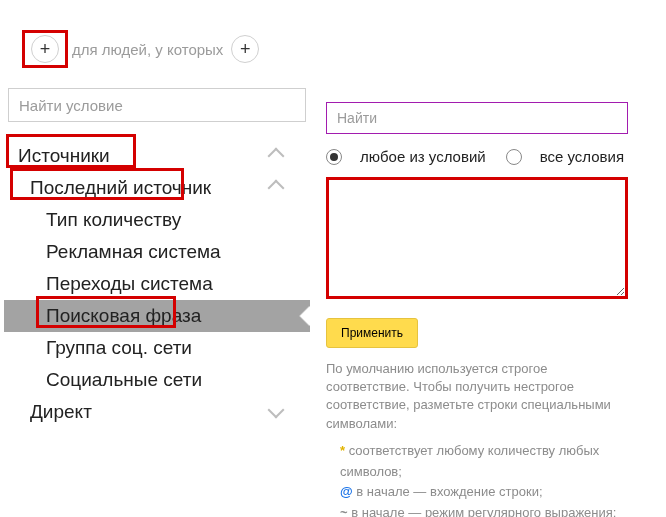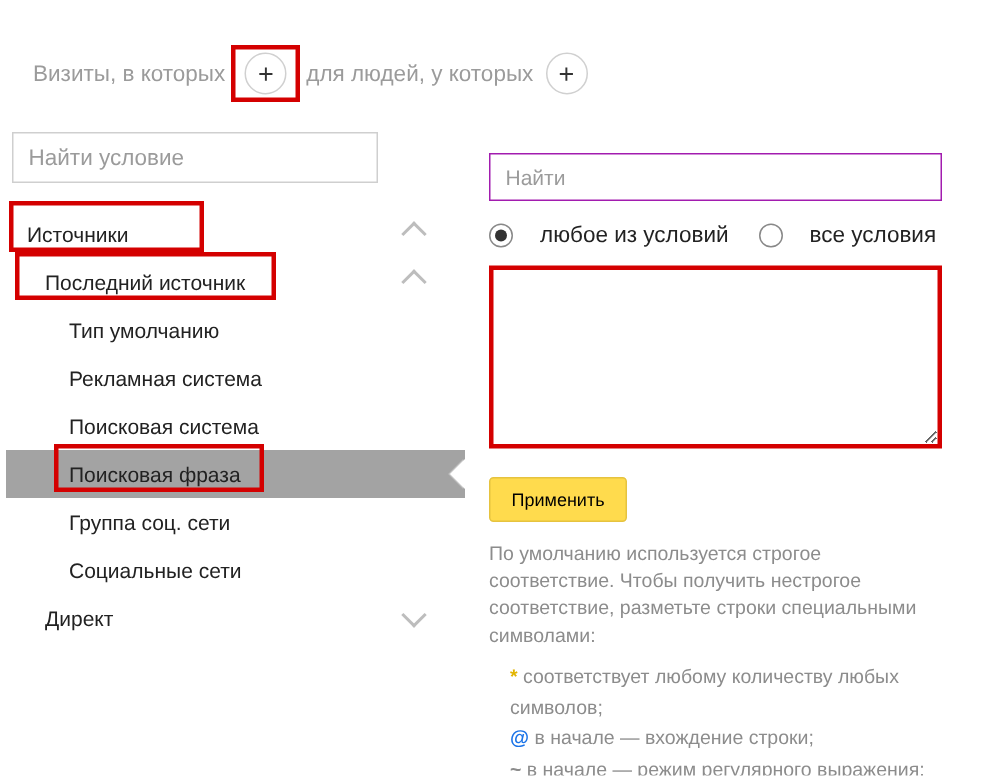--- a/index.html
+++ b/index.html
@@ -40,21 +40,21 @@
   .main {
     display: flex;
     align-items: flex-start;
     padding: 0 0 0 4px;
   }
   .left-panel {
     width: 306px;
     position: relative;
   }
   .search-input {
-    width: 244px;
+    width: 298px;
     margin-left: 4px;
     height: 34px;
     padding: 6px 10px;
     font-size: 15px;
     border: 1px solid #cfcfcf;
     outline: none;
     color: #333;
   }
   .search-input::placeholder { color: #9b9b9b; }
 
@@ -62,21 +62,21 @@
     margin-top: 18px;
     position: relative;
   }
   .tree-section, .tree-sub, .tree-item {
     display: flex;
     align-items: center;
     justify-content: space-between;
     height: 32px;
     padding: 0 24px 0 14px;
     cursor: pointer;
-    font-size: 14px;
+    font-size: 19px;
   }
   .tree-section { font-weight: normal; color:#222;}
   .tree-sub { padding-left: 26px; }
   .tree-item { padding-left: 42px; justify-content:flex-start; }
   .tree-item.selected { background: #a3a3a3; }
   .chev {
     width: 12px; height: 12px;
     border-right: 2px solid #bdbdbd;
     border-bottom: 2px solid #bdbdbd;
     transform: rotate(-135deg);
@@ -150,21 +150,20 @@
   .left-panel::after{
     content:""; position:absolute; right:-6px; top:78px; width:10px; height:350px;
     background: linear-gradient(#e0e0e0,#e0e0e0);
     border-radius:5px; opacity:.0;
   }
 </style>
 </head>
 <body>
 
 <div class="top-bar">
-  <span>Визиты, в которых</span>
   <span class="hl-red">
     <button class="plus-btn">+</button>
   </span>
   <span>для людей, у которых</span>
   <button class="plus-btn" style="margin-left:4px;">+</button>
 </div>
 
 <div class="main">
   <div class="left-panel">
     <input class="search-input" type="text" placeholder="Найти условие" style="">
@@ -177,27 +176,27 @@
       </div>
       <div class="hl-red-frame" style="left:2px; top:-6px; width:130px; height:34px;"></div>
 
       <div class="tree-sub">
         <span>Последний источник</span>
         <span class="chev"></span>
       </div>
       <div class="hl-red-frame" style="left:6px; top:28px; width:174px; height:32px;"></div>
 
       <div class="tree-item">
-        <span>Тип умолчанию</span>
+        <span>Тип количеству</span>
       </div>
       <div class="tree-item">
         <span>Рекламная система</span>
       </div>
       <div class="tree-item">
-        <span>Поисковая система</span>
+        <span>Переходы система</span>
       </div>
       <div class="tree-item selected" style="position:relative;">
         <span>Поисковая фраза</span>
         <span class="pointer-triangle"></span>
       </div>
       <div class="hl-red-frame" style="left:32px; top:156px; width:140px; height:32px;"></div>
 
       <div class="tree-item">
         <span>Группа соц. сети</span>
       </div>

